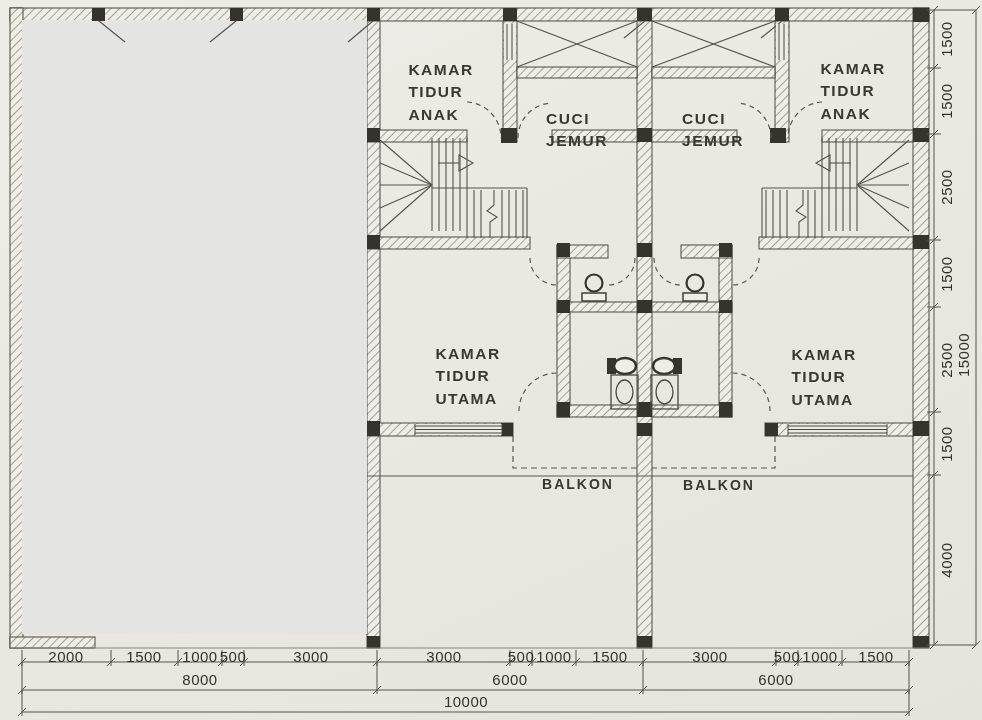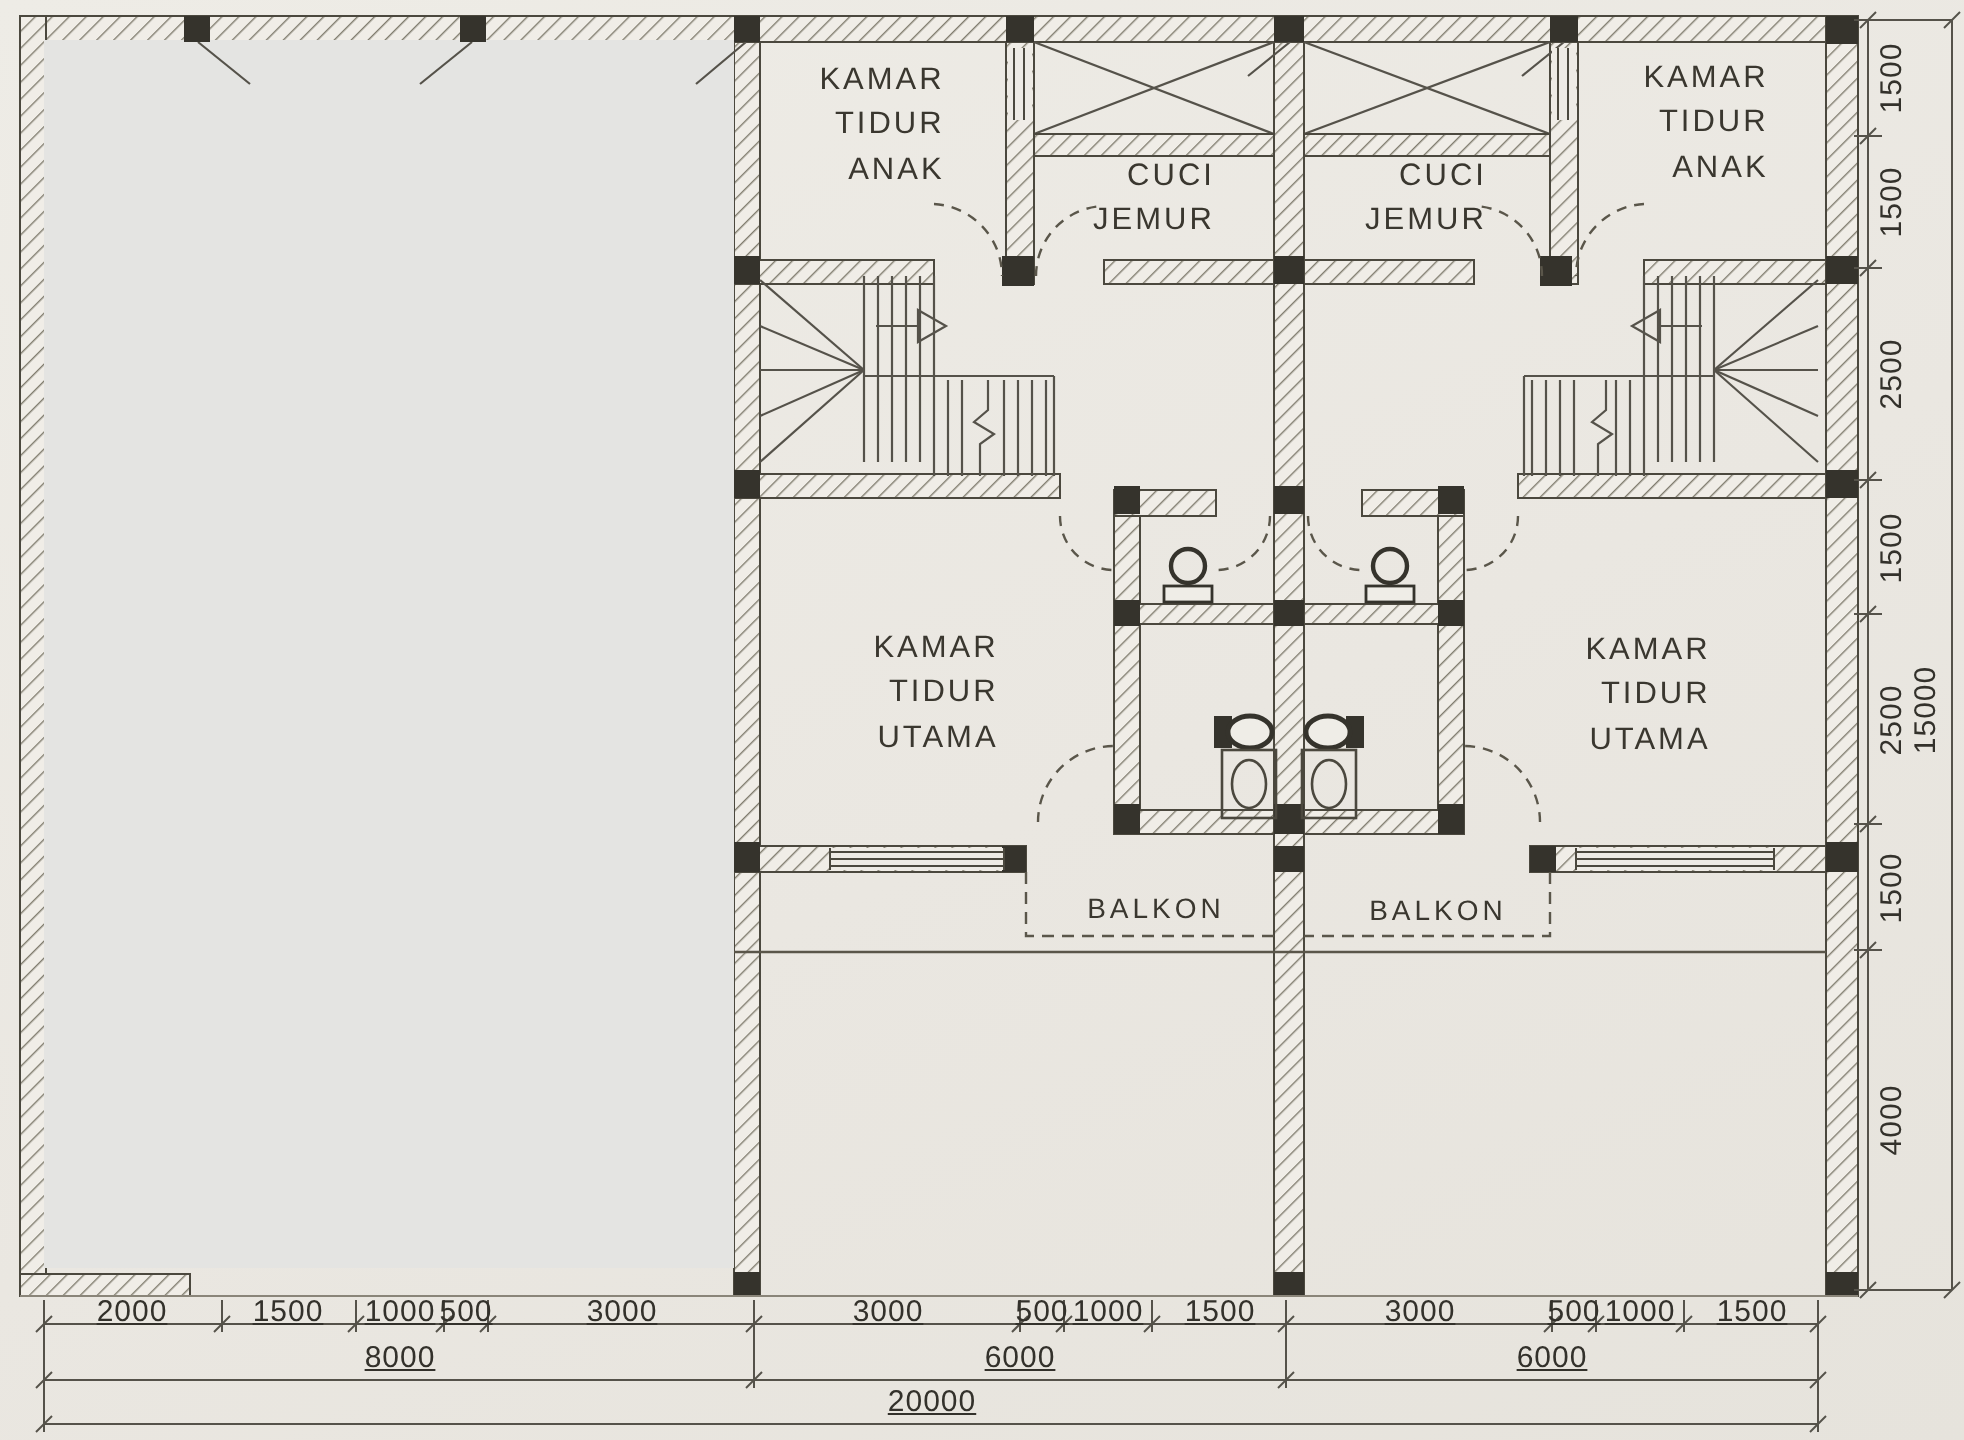--- a/index.html
+++ b/index.html
@@ -4,28 +4,28 @@
 <style>
   html,body{margin:0;padding:0;background:#d8d6d0;}
   .stage{
     position:relative;width:982px;height:720px;overflow:hidden;
     background:linear-gradient(155deg,#eeece6 0%,#eae7e1 55%,#e6e3dc 100%);
     font-family:"Liberation Sans",sans-serif;
   }
   svg{position:absolute;left:0;top:0;}
   .room-label{
     position:absolute;transform:translate(-50%,-50%);
-    white-space:pre-line;text-align:right;
-    font-size:15.5px;line-height:1.45;font-weight:400;
-    letter-spacing:1.5px;color:#3a372f;
+    white-space:pre-line;text-align:left;
+    font-size:15.5px;line-height:1.45;font-weight:700;
+    letter-spacing:1.5px;color:#3a372f;margin-top:30px;
   }
   .room-label.big{font-size:14px;letter-spacing:2px;}
   .dim-h{
     position:absolute;transform:translate(-50%,-50%);
-    font-size:15px;font-weight:500;color:#33312b;letter-spacing:.5px;white-space:nowrap;text-decoration:underline;
+    font-size:15px;font-weight:500;color:#33312b;letter-spacing:.5px;white-space:nowrap;
   }
   .dim-v{
     position:absolute;transform:translate(-50%,-50%) rotate(-90deg);
     font-size:15px;font-weight:500;color:#33312b;letter-spacing:.5px;white-space:nowrap;
   }
 </style>
 </head>
 <body>
 
 <div class="stage">
@@ -361,21 +361,21 @@
 <div class="dim-h" style="left:554px;top:656px">1000</div>
 <div class="dim-h" style="left:610px;top:656px">1500</div>
 <div class="dim-h" style="left:710px;top:656px">3000</div>
 <div class="dim-h" style="left:787px;top:656px">500</div>
 <div class="dim-h" style="left:820px;top:656px">1000</div>
 <div class="dim-h" style="left:876px;top:656px">1500</div>
 
 <div class="dim-h" style="left:200px;top:679px">8000</div>
 <div class="dim-h" style="left:510px;top:679px">6000</div>
 <div class="dim-h" style="left:776px;top:679px">6000</div>
-<div class="dim-h" style="left:466px;top:701px">20000</div>
+<div class="dim-h" style="left:466px;top:701px">10000</div>
 
 <div class="dim-v" style="left:946px;top:39px">1500</div>
 <div class="dim-v" style="left:946px;top:101px">1500</div>
 <div class="dim-v" style="left:946px;top:187px">2500</div>
 <div class="dim-v" style="left:946px;top:274px">1500</div>
 <div class="dim-v" style="left:946px;top:360px">2500</div>
 <div class="dim-v" style="left:946px;top:444px">1500</div>
 <div class="dim-v" style="left:946px;top:560px">4000</div>
 <div class="dim-v" style="left:963px;top:355px">15000</div>
 

